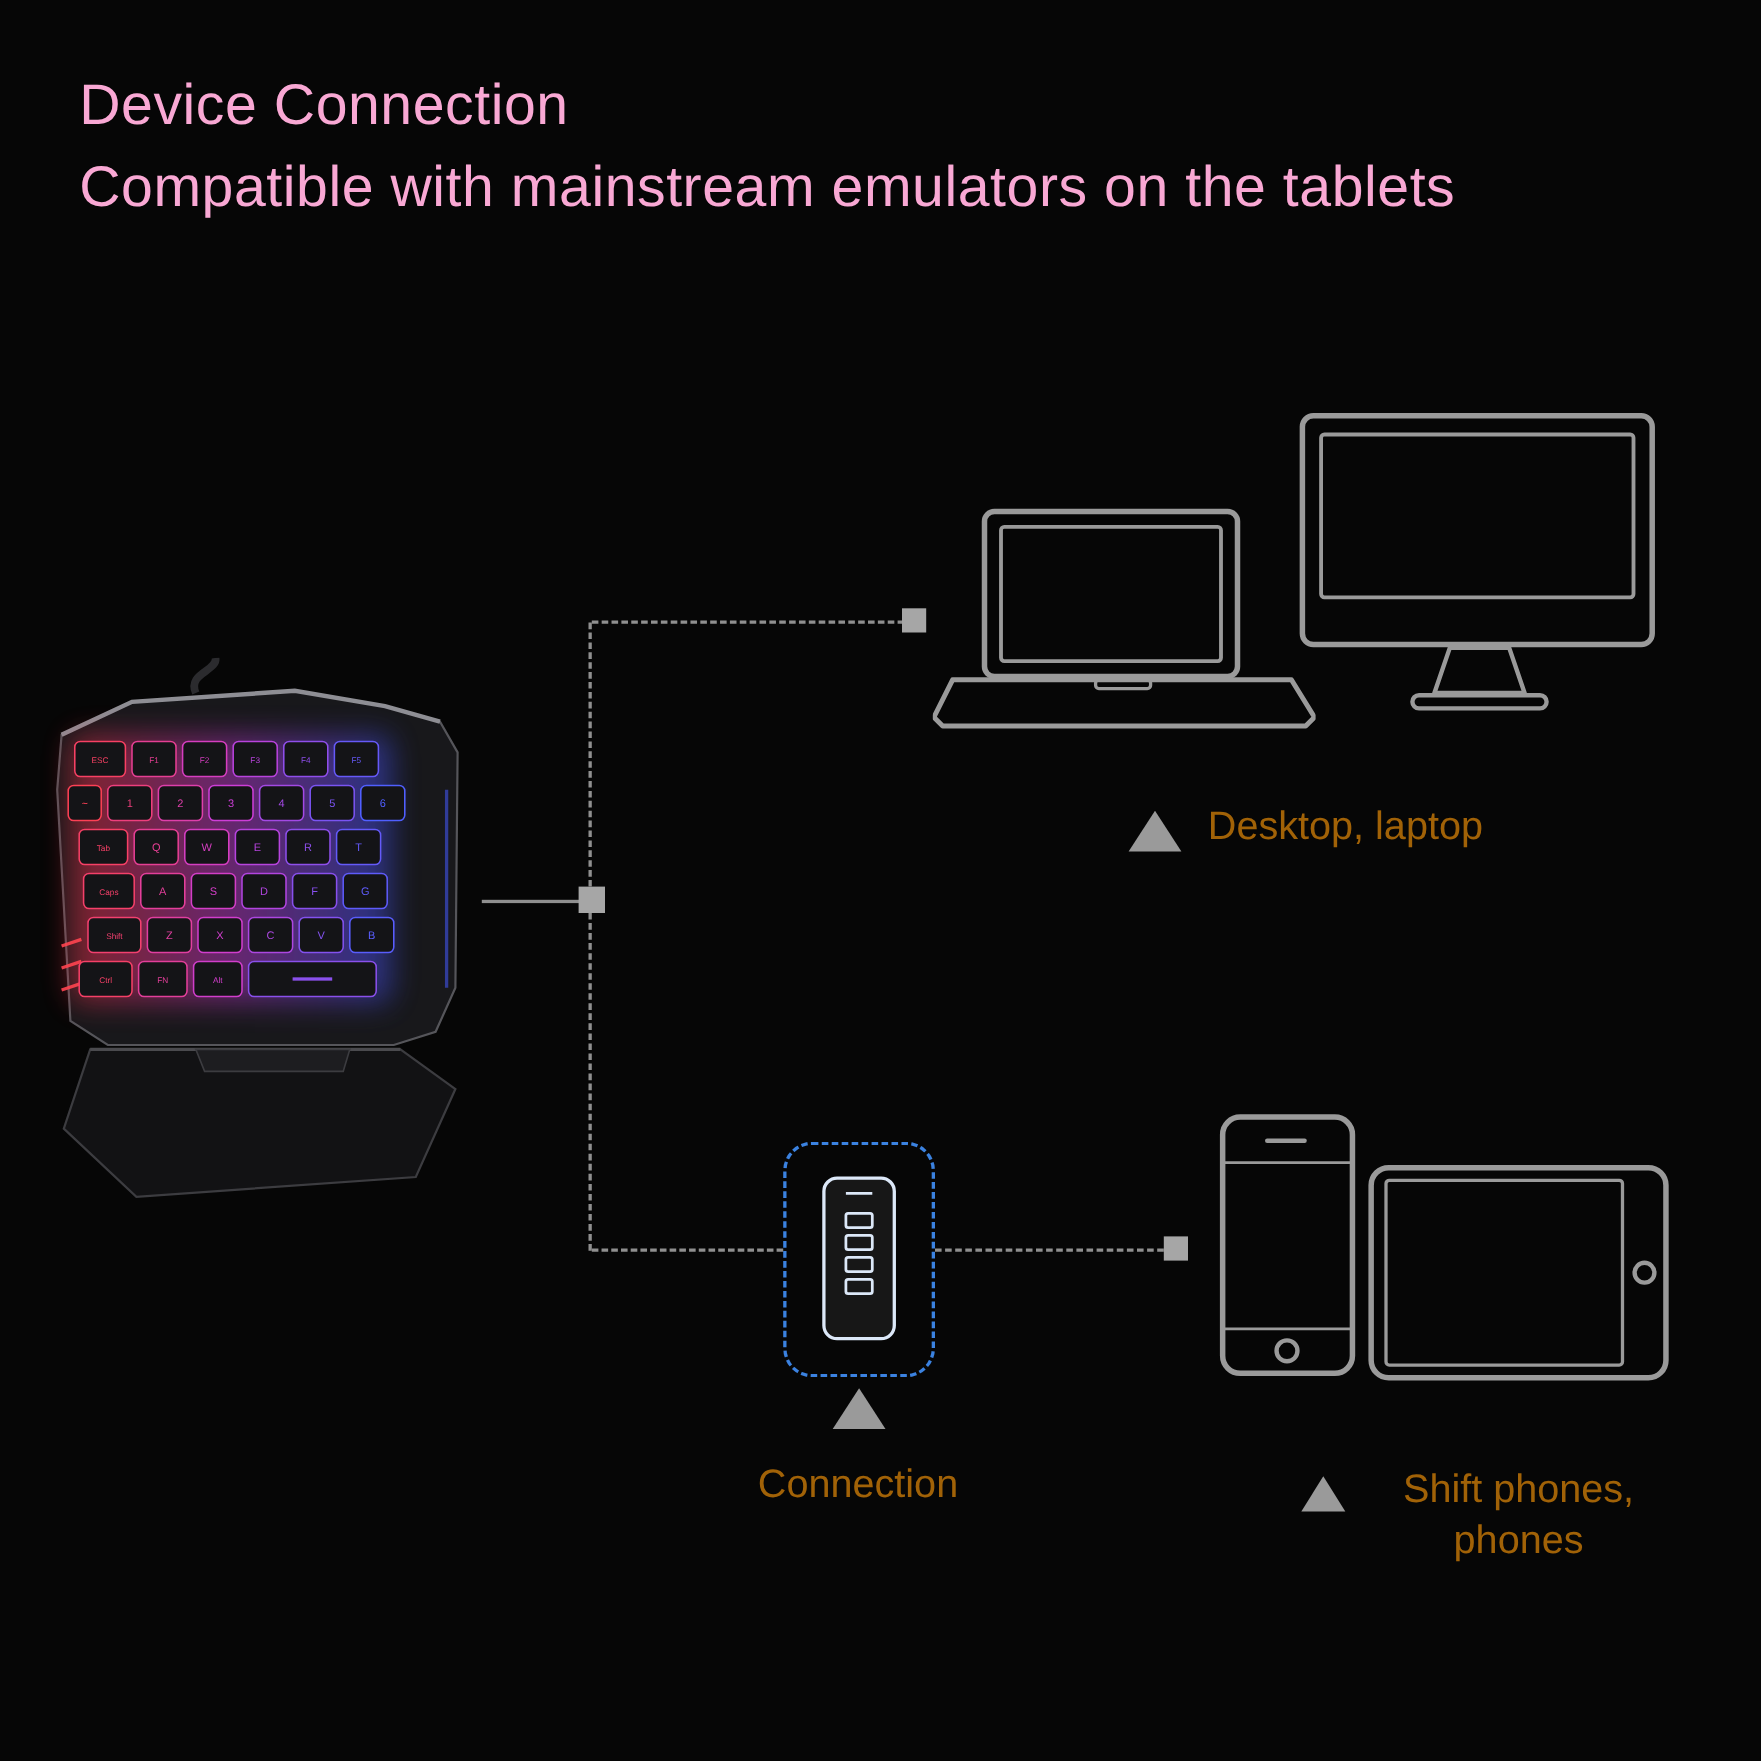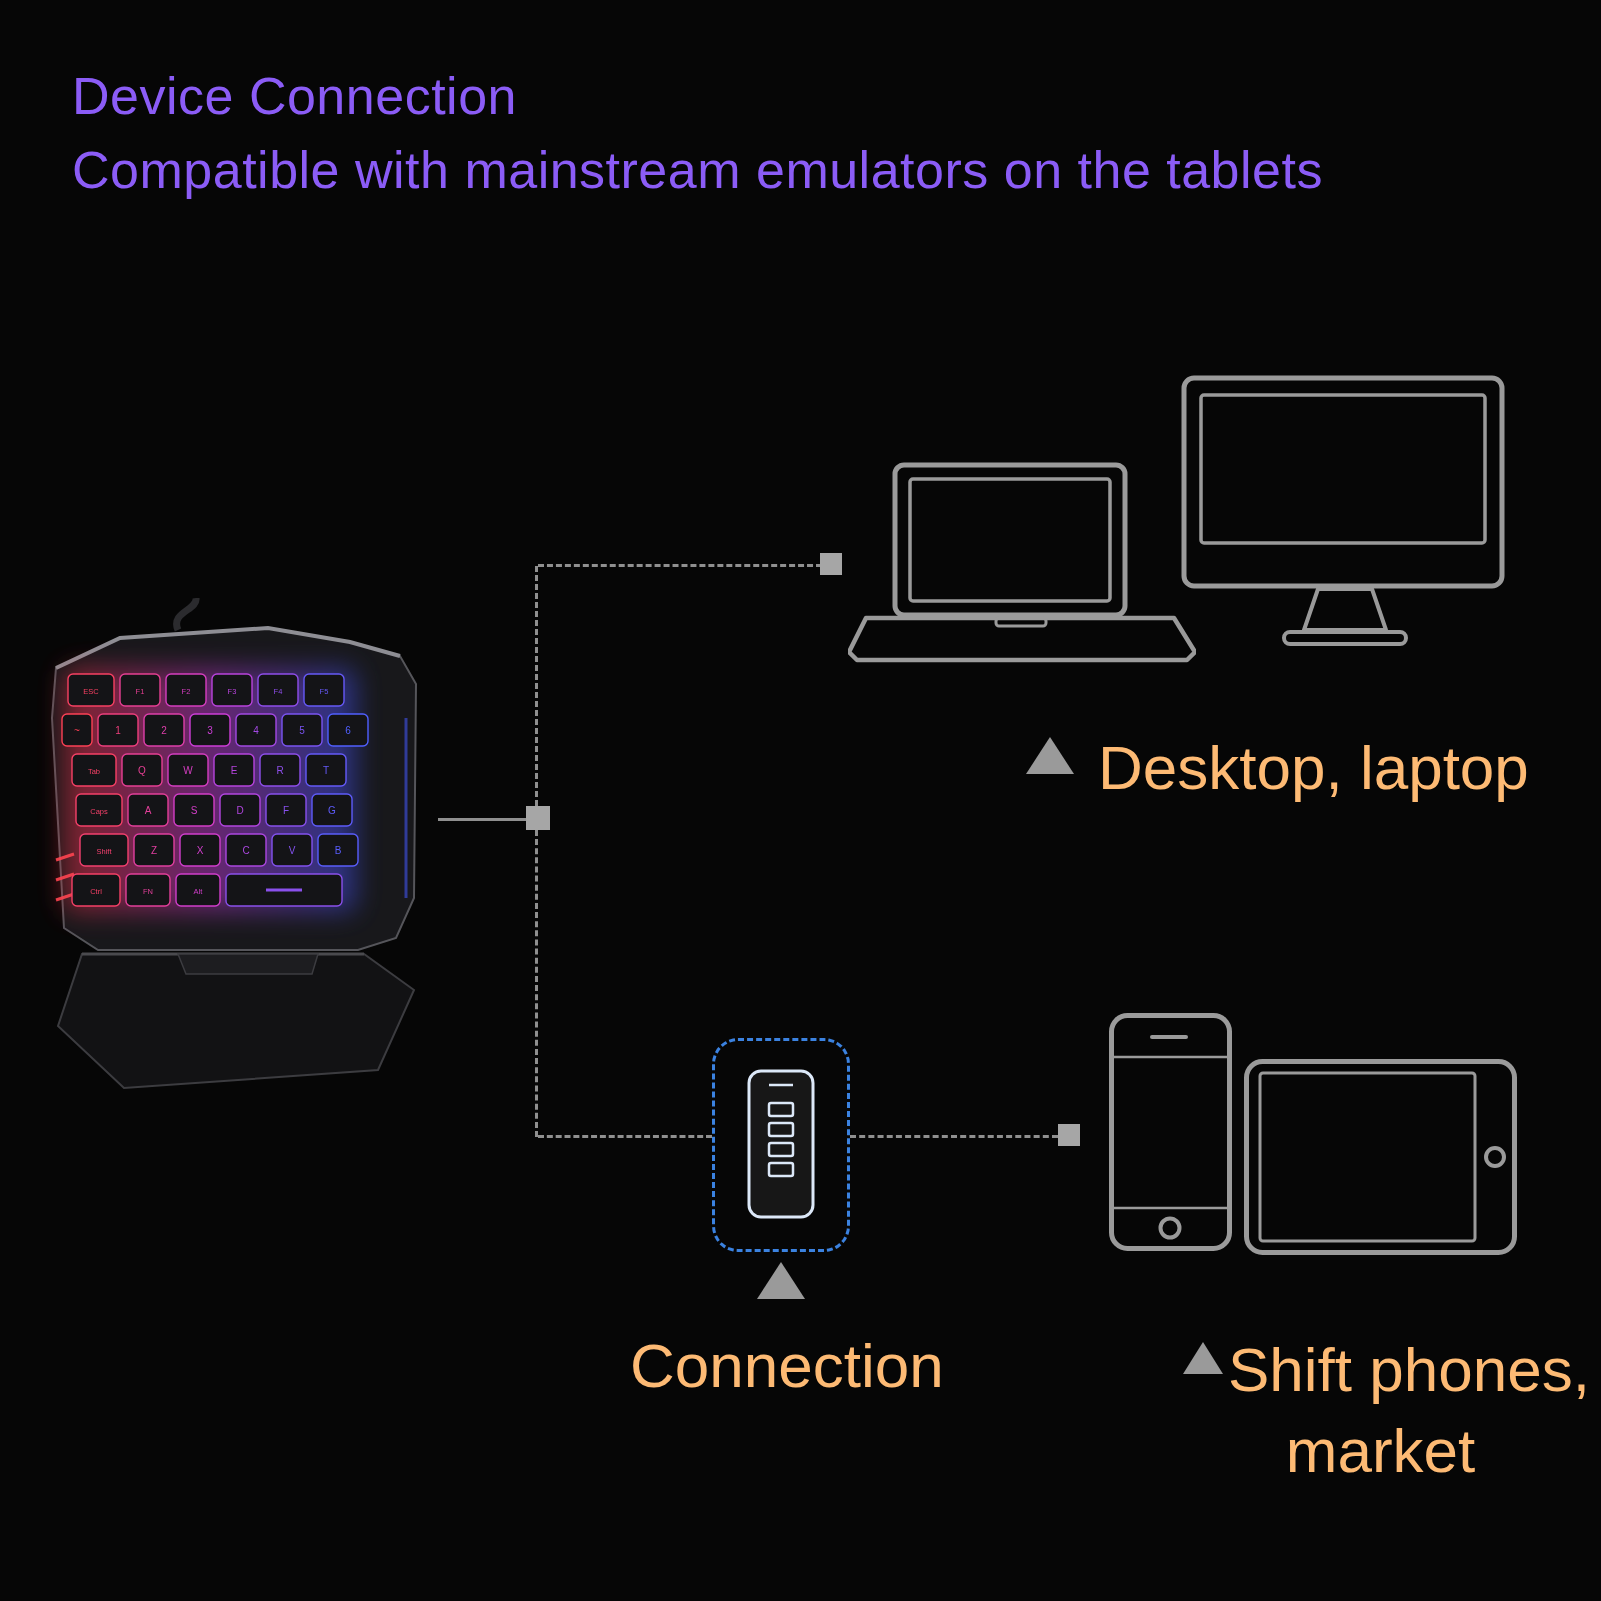--- a/index.html
+++ b/index.html
@@ -3,30 +3,30 @@
 <meta charset="utf-8">
 <style>
   html,body{margin:0;padding:0;background:#000;}
   .stage{
     position:relative;width:1601px;height:1601px;overflow:hidden;
     background:#060606;
     font-family:"Liberation Sans", sans-serif;
   }
   .title{
     position:absolute;left:72px;top:60px;
-    color:#8b5cf6;font-size:52px;font-weight:500;line-height:1.42;
+    color:#f9a8d4;font-size:52px;font-weight:500;line-height:1.42;
     letter-spacing:0.5px;white-space:nowrap;
   }
   
   .line-solid{position:absolute;border-top:3px solid #8f8f8f;}
   .dash-h{position:absolute;border-top:3px dashed #8f8f8f;}
   .dash-v{position:absolute;border-left:3px dashed #8f8f8f;}
   .node-sq{position:absolute;background:#a6a6a6;}
   
-  .lbl{position:absolute;color:#fdba74;font-size:62px;line-height:1.3;white-space:nowrap;}
+  .lbl{position:absolute;color:#a16207;font-size:36px;line-height:1.3;white-space:nowrap;}
   .tri{position:absolute;width:0;height:0;
        border-left:24px solid transparent;border-right:24px solid transparent;
        border-bottom:37px solid #9a9a9a;}
   .tri.small{border-left-width:20px;border-right-width:20px;border-bottom-width:32px;}
   .center{text-align:center;}
   
   .dev{position:absolute;}
   .dev svg{display:block;}
   .stroke{fill:none;stroke:#9a9a9a;}
   
@@ -212,16 +212,16 @@
     <svg width="275" height="198" viewBox="0 0 275 198">
       <rect class="stroke" x="3.5" y="3.5" width="268" height="191" rx="16" stroke-width="5"></rect>
       <rect class="stroke" x="17" y="15" width="215" height="168" rx="3" stroke-width="3"></rect>
       <circle class="stroke" cx="252" cy="99" r="9" stroke-width="4"></circle>
     </svg>
   </div>
 
   <div class="tri small" style="left:1183px;top:1342px;"></div>
   <div class="lbl center" style="left:1228px;top:1330px;width:305px;">
     <div>Shift phones,</div>
-    <div>market</div>
+    <div>phones</div>
   </div>
 
 </div>
 
 </body></html>

